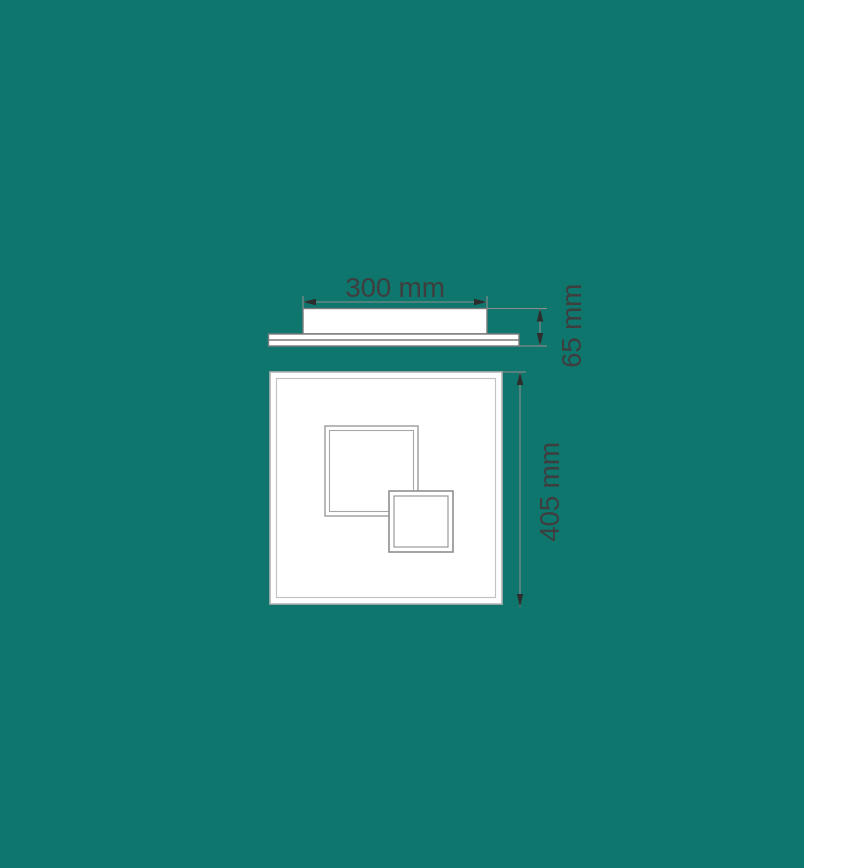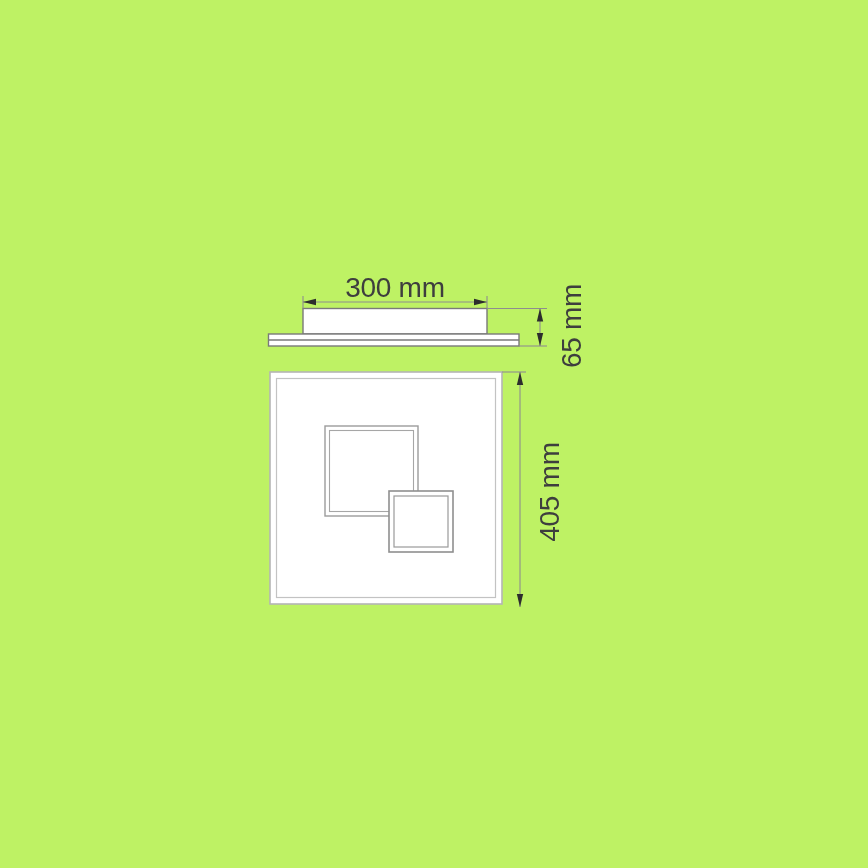--- a/index.html
+++ b/index.html
@@ -2,23 +2,23 @@
 <html><head>
 <meta charset="utf-8">
 <style>
   html, body {
     margin: 0;
     padding: 0;
     background: #ffffff;
   }
   .canvas {
     position: relative;
-    width: 868px;
+    width: 804px;
     height: 868px;
-    background: #bef264;
+    background: #0f766e;
     overflow: hidden;
     font-family: "Liberation Sans", sans-serif;
   }
   svg text {
     font-family: "Liberation Sans", sans-serif;
     font-size: 28px;
     letter-spacing: -0.3px;
     fill: #3e3e3e;
   }
   .outline-dark   { fill: none; stroke: #7a7a7a; stroke-width: 1.4; }

